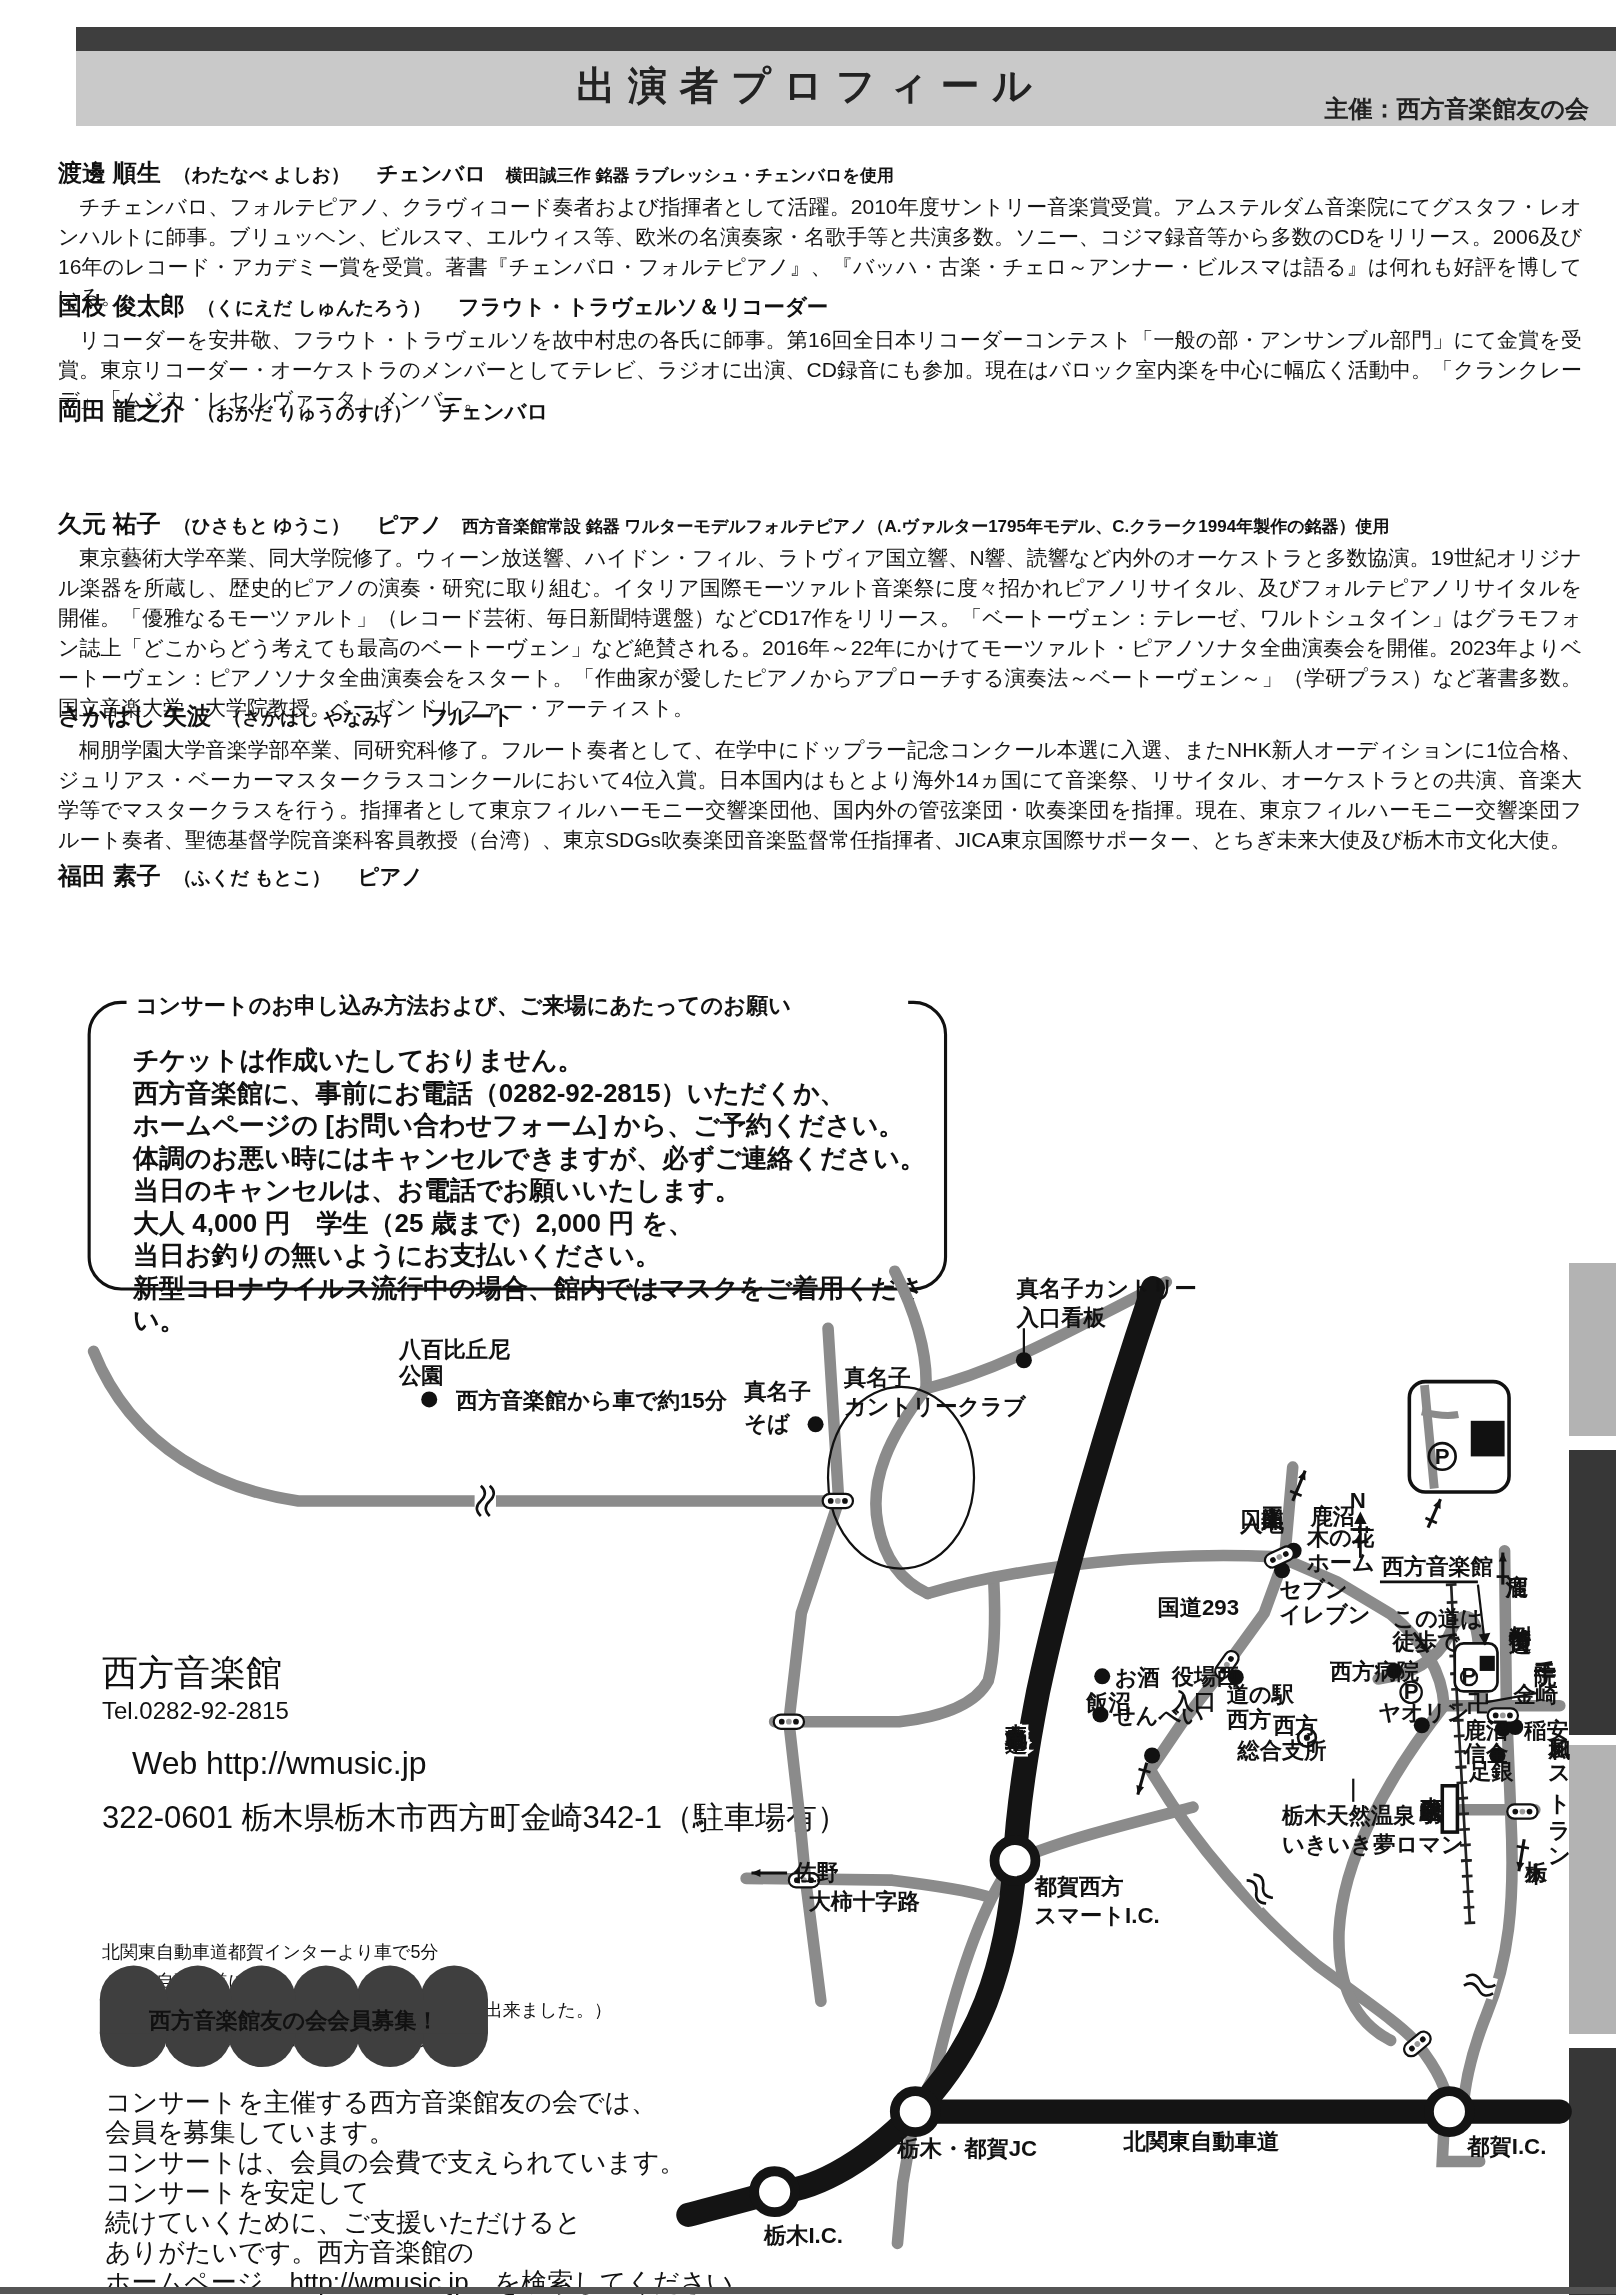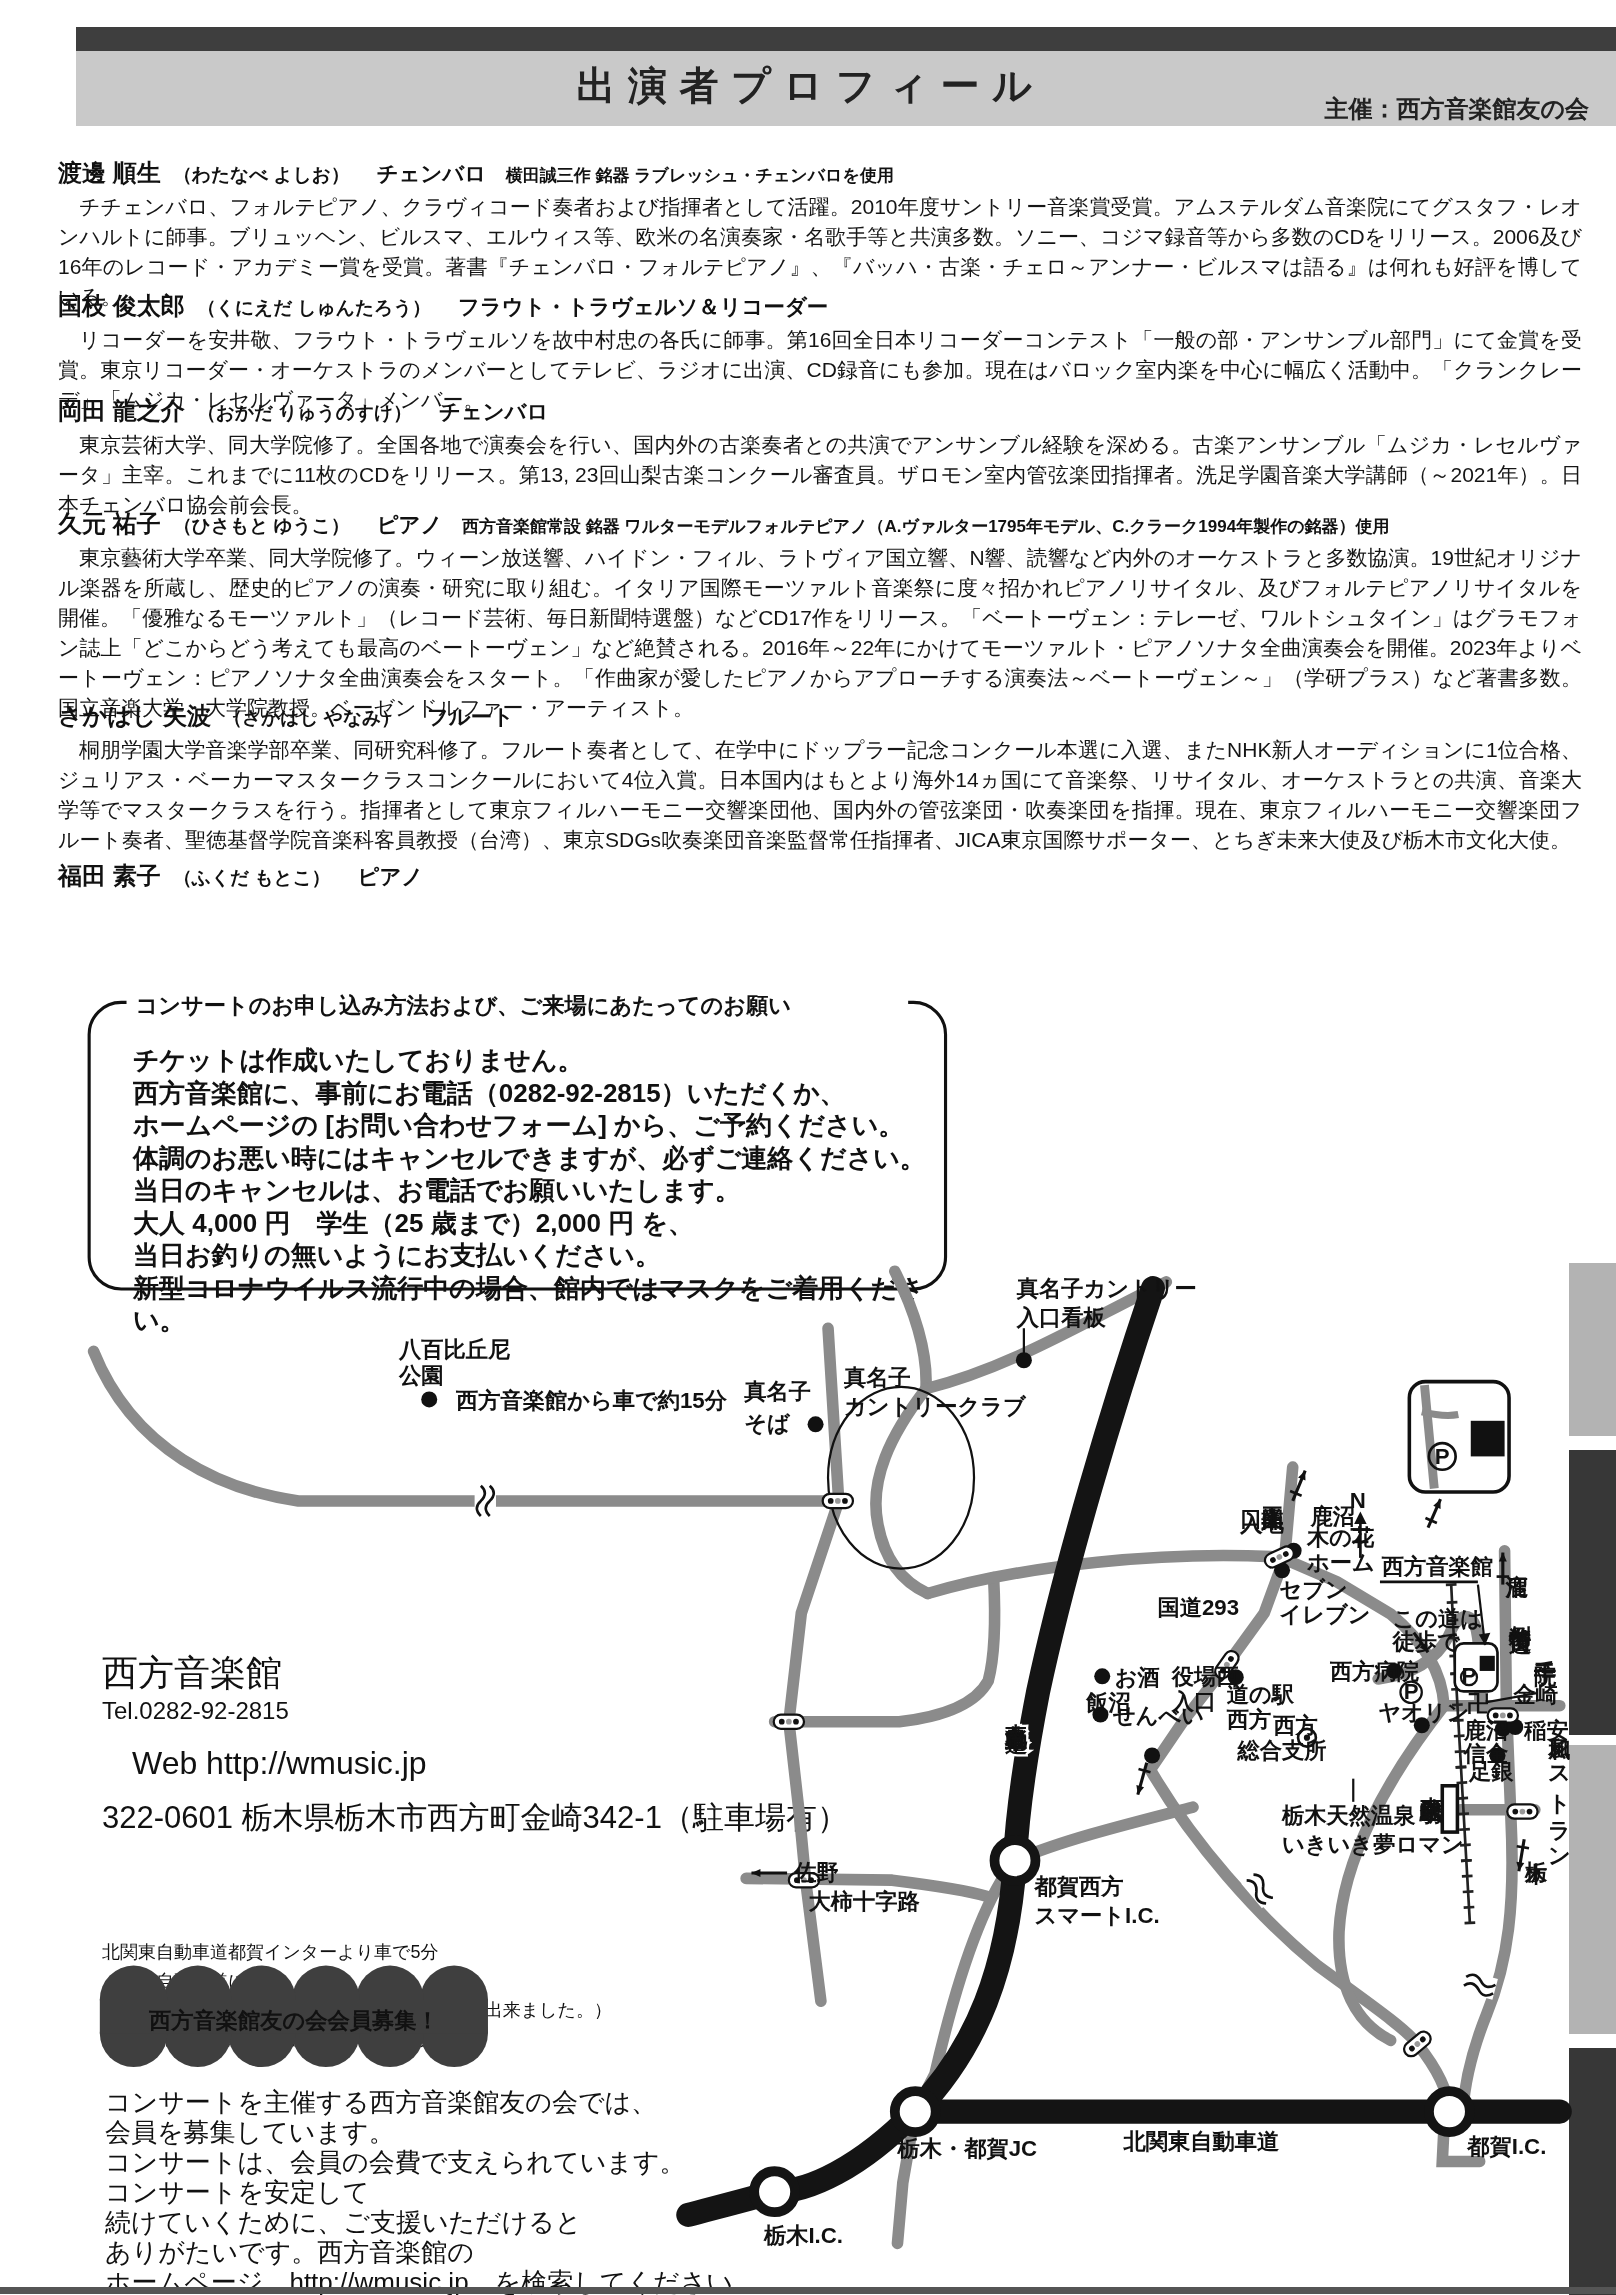--- a/index.html
+++ b/index.html
@@ -52,21 +52,20 @@
 <div class="abs profile" style="top:157px">
   <div class="pname"><span>渡邊 順生</span><span class="reading">（わたなべ よしお）</span><span class="instr">チェンバロ</span><span class="note">横田誠三作 銘器 ラブレッシュ・チェンバロを使用</span></div>
   <div class="bio">チチェンバロ、フォルテピアノ、クラヴィコード奏者および指揮者として活躍。2010年度サントリー音楽賞受賞。アムステルダム音楽院にてグスタフ・レオンハルトに師事。ブリュッヘン、ビルスマ、エルウィス等、欧米の名演奏家・名歌手等と共演多数。ソニー、コジマ録音等から多数のCDをリリース。2006及び16年のレコード・アカデミー賞を受賞。著書『チェンバロ・フォルテピアノ』、『バッハ・古楽・チェロ～アンナー・ビルスマは語る』は何れも好評を博している。</div>
 </div>
 <div class="abs profile" style="top:290px">
   <div class="pname"><span>国枝 俊太郎</span><span class="reading">（くにえだ しゅんたろう）</span><span class="instr">フラウト・トラヴェルソ＆リコーダー</span></div>
   <div class="bio">リコーダーを安井敬、フラウト・トラヴェルソを故中村忠の各氏に師事。第16回全日本リコーダーコンテスト「一般の部・アンサンブル部門」にて金賞を受賞。東京リコーダー・オーケストラのメンバーとしてテレビ、ラジオに出演、CD録音にも参加。現在はバロック室内楽を中心に幅広く活動中。「クランクレーデ」「ムジカ・レセルヴァータ」メンバー。</div>
 </div>
 <div class="abs profile" style="top:395px">
   <div class="pname"><span>岡田 龍之介</span><span class="reading">（おかだ りゅうのすけ）</span><span class="instr">チェンバロ</span></div>
-  <div class="bio">東京芸術大学、同大学院修了。全国各地で演奏会を行い、国内外の古楽奏者との共演でアンサンブル経験を深める。古楽アンサンブル「ムジカ・レセルヴァータ」主宰。これまでに11枚のCDをリリース。第13, 23回山梨古楽コンクール審査員。ザロモン室内管弦楽団指揮者。洗足学園音楽大学講師（～2021年）。日本チェンバロ協会前会長。</div>
 </div>
 <div class="abs profile" style="top:508px">
   <div class="pname"><span>久元 祐子</span><span class="reading">（ひさもと ゆうこ）</span><span class="instr">ピアノ</span><span class="note">西方音楽館常設 銘器 ワルターモデルフォルテピアノ（A.ヴァルター1795年モデル、C.クラーク1994年製作の銘器）使用</span></div>
   <div class="bio">東京藝術大学卒業、同大学院修了。ウィーン放送響、ハイドン・フィル、ラトヴィア国立響、N響、読響など内外のオーケストラと多数協演。19世紀オリジナル楽器を所蔵し、歴史的ピアノの演奏・研究に取り組む。イタリア国際モーツァルト音楽祭に度々招かれピアノリサイタル、及びフォルテピアノリサイタルを開催。「優雅なるモーツァルト」（レコード芸術、毎日新聞特選盤）などCD17作をリリース。「ベートーヴェン：テレーゼ、ワルトシュタイン」はグラモフォン誌上「どこからどう考えても最高のベートーヴェン」など絶賛される。2016年～22年にかけてモーツァルト・ピアノソナタ全曲演奏会を開催。2023年よりベートーヴェン：ピアノソナタ全曲演奏会をスタート。「作曲家が愛したピアノからアプローチする演奏法～ベートーヴェン～」（学研プラス）など著書多数。国立音楽大学・大学院教授。ベーゼンドルファー・アーティスト。</div>
 </div>
 <div class="abs profile" style="top:700px">
   <div class="pname"><span>さかはし 矢波</span><span class="reading">（さかはし やなみ）</span><span class="instr">フルート</span></div>
   <div class="bio">桐朋学園大学音楽学部卒業、同研究科修了。フルート奏者として、在学中にドップラー記念コンクール本選に入選、またNHK新人オーディションに1位合格、ジュリアス・ベーカーマスタークラスコンクールにおいて4位入賞。日本国内はもとより海外14ヵ国にて音楽祭、リサイタル、オーケストラとの共演、音楽大学等でマスタークラスを行う。指揮者として東京フィルハーモニー交響楽団他、国内外の管弦楽団・吹奏楽団を指揮。現在、東京フィルハーモニー交響楽団フルート奏者、聖徳基督学院音楽科客員教授（台湾）、東京SDGs吹奏楽団音楽監督常任指揮者、JICA東京国際サポーター、とちぎ未来大使及び栃木市文化大使。</div>
 </div>
 <div class="abs profile" style="top:860px">

